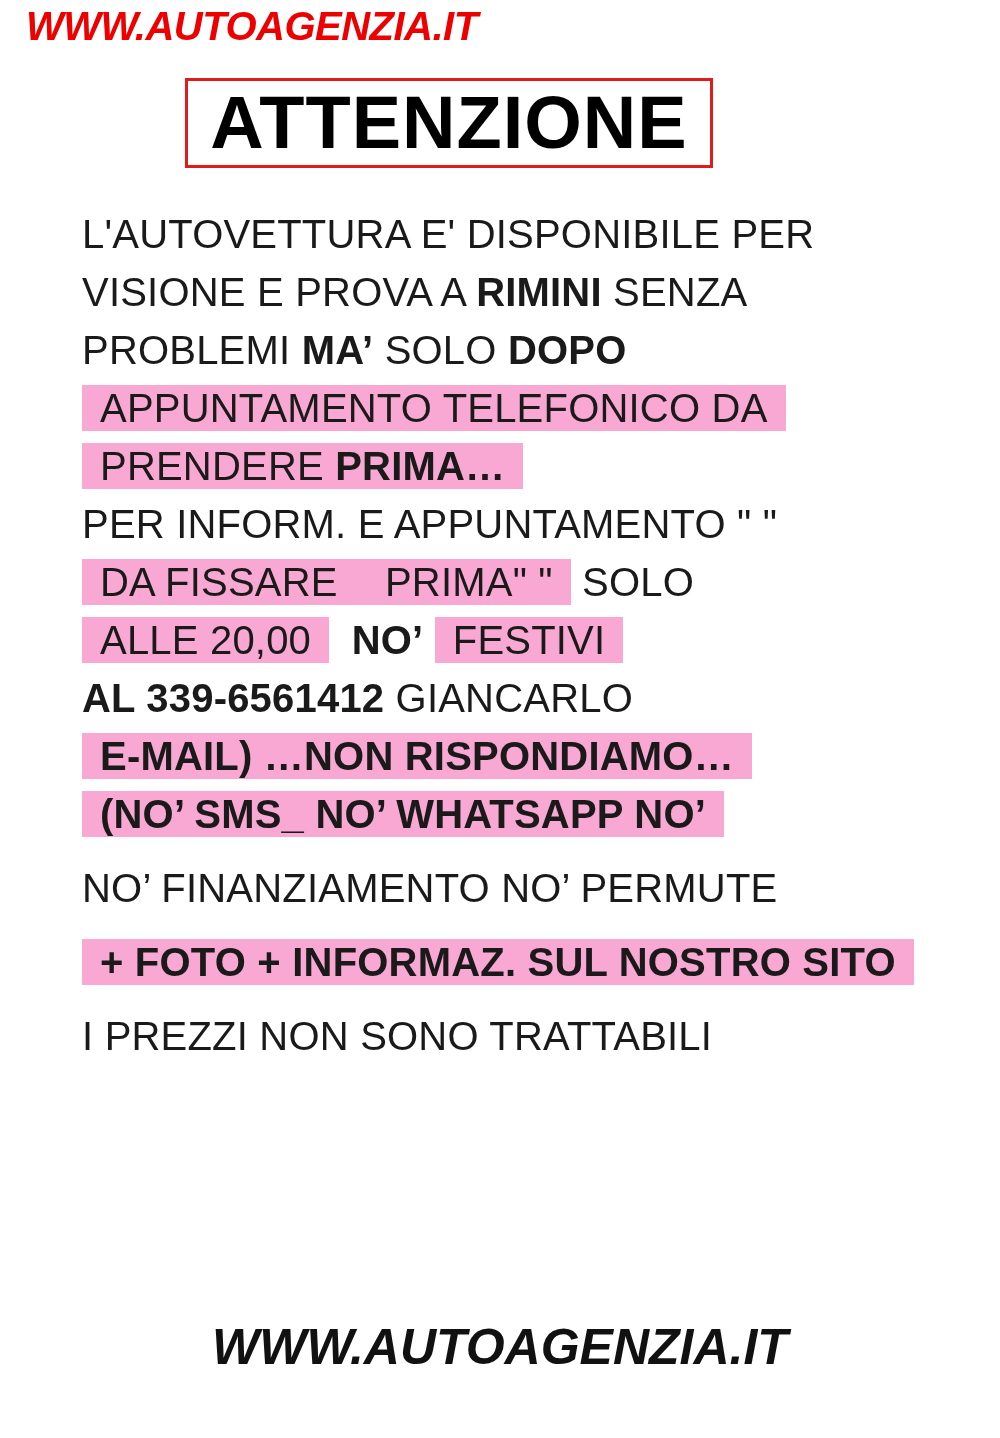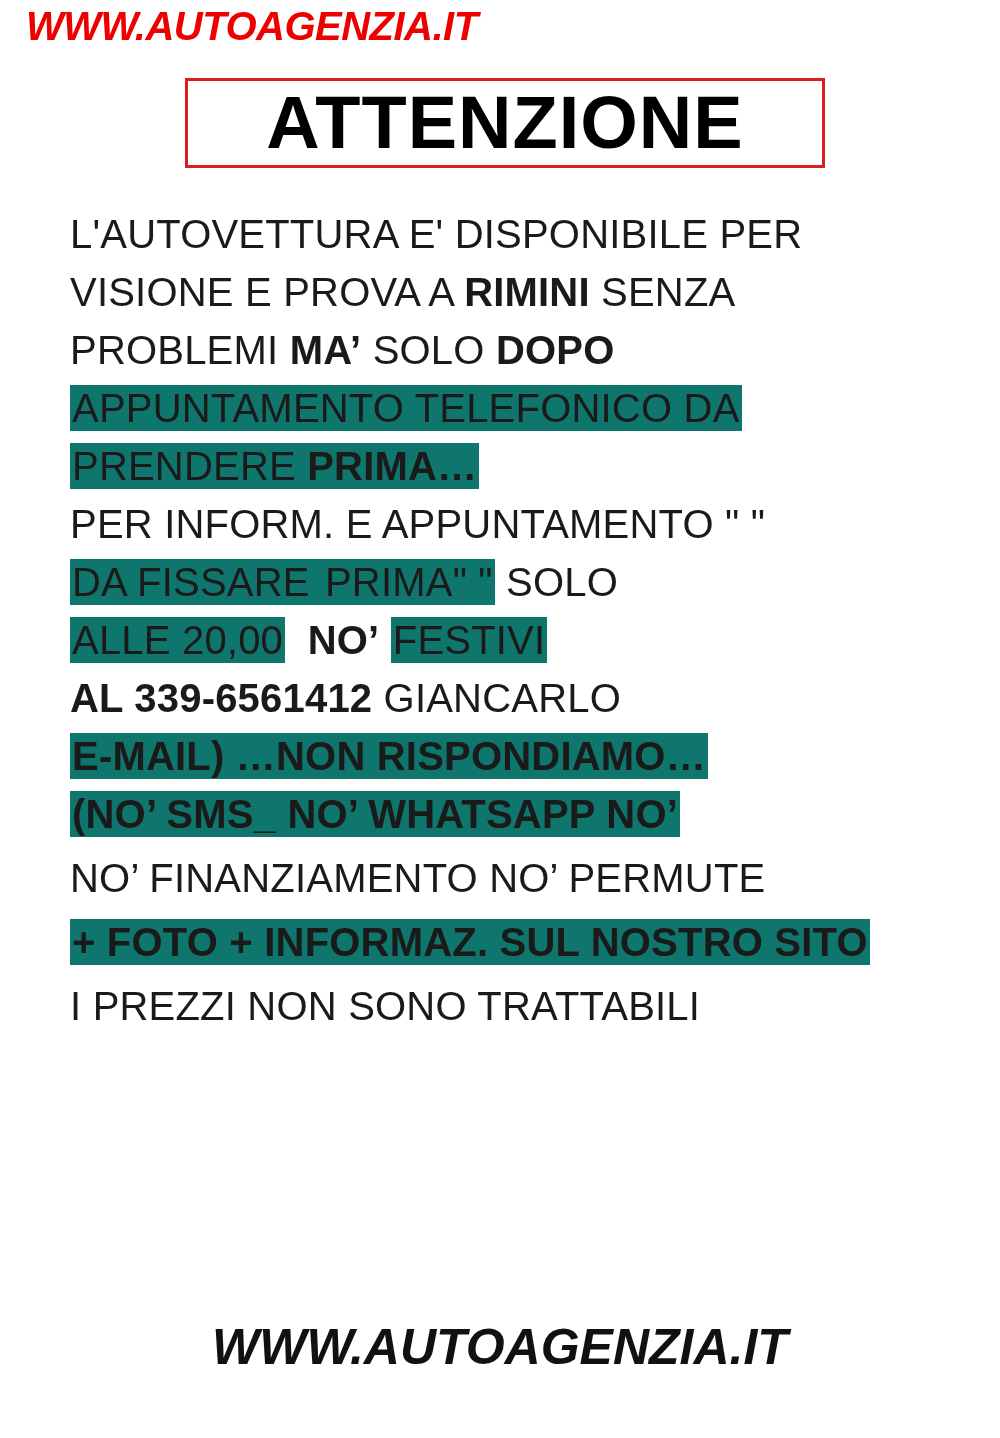--- a/index.html
+++ b/index.html
@@ -34,58 +34,58 @@
     color: #ee0000;
     letter-spacing: -0.5px;
     white-space: nowrap;
   }
 
   
   .attenzione-box {
     position: absolute;
     top: 78px;
     left: 185px;
-    width: 640px;
+    width: 528px;
     height: 90px;
     border: 3px solid #e01b1b;
     box-sizing: border-box;
     display: flex;
     align-items: center;
     justify-content: center;
   }
   .attenzione-text {
     font-size: 74px;
     font-weight: bold;
     letter-spacing: 1px;
     line-height: 1;
     color: #000;
     white-space: nowrap;
   }
 
   
   .body-block {
     position: absolute;
     top: 205px;
-    left: 70px;
+    left: 82px;
     width: 890px;
   }
   .line {
     font-size: 40px;
     line-height: 58px;
     color: #1a1a1a;
     white-space: nowrap;
     letter-spacing: 0.2px;
   }
   .line.gap-top {
-    margin-top: 6px;
+    margin-top: 16px;
   }
   .b { font-weight: bold; text-align: center; }
   .hl {
-    background: #0f766e;
-    padding: 1px 2px;
+    background: #f9a8d4;
+    padding: 1px 18px;
     box-decoration-break: clone;
     -webkit-box-decoration-break: clone;
   }
 
   
   .bottom-url {
     position: absolute;
     top: 1318px;
     left: 0;
     width: 1000px;

